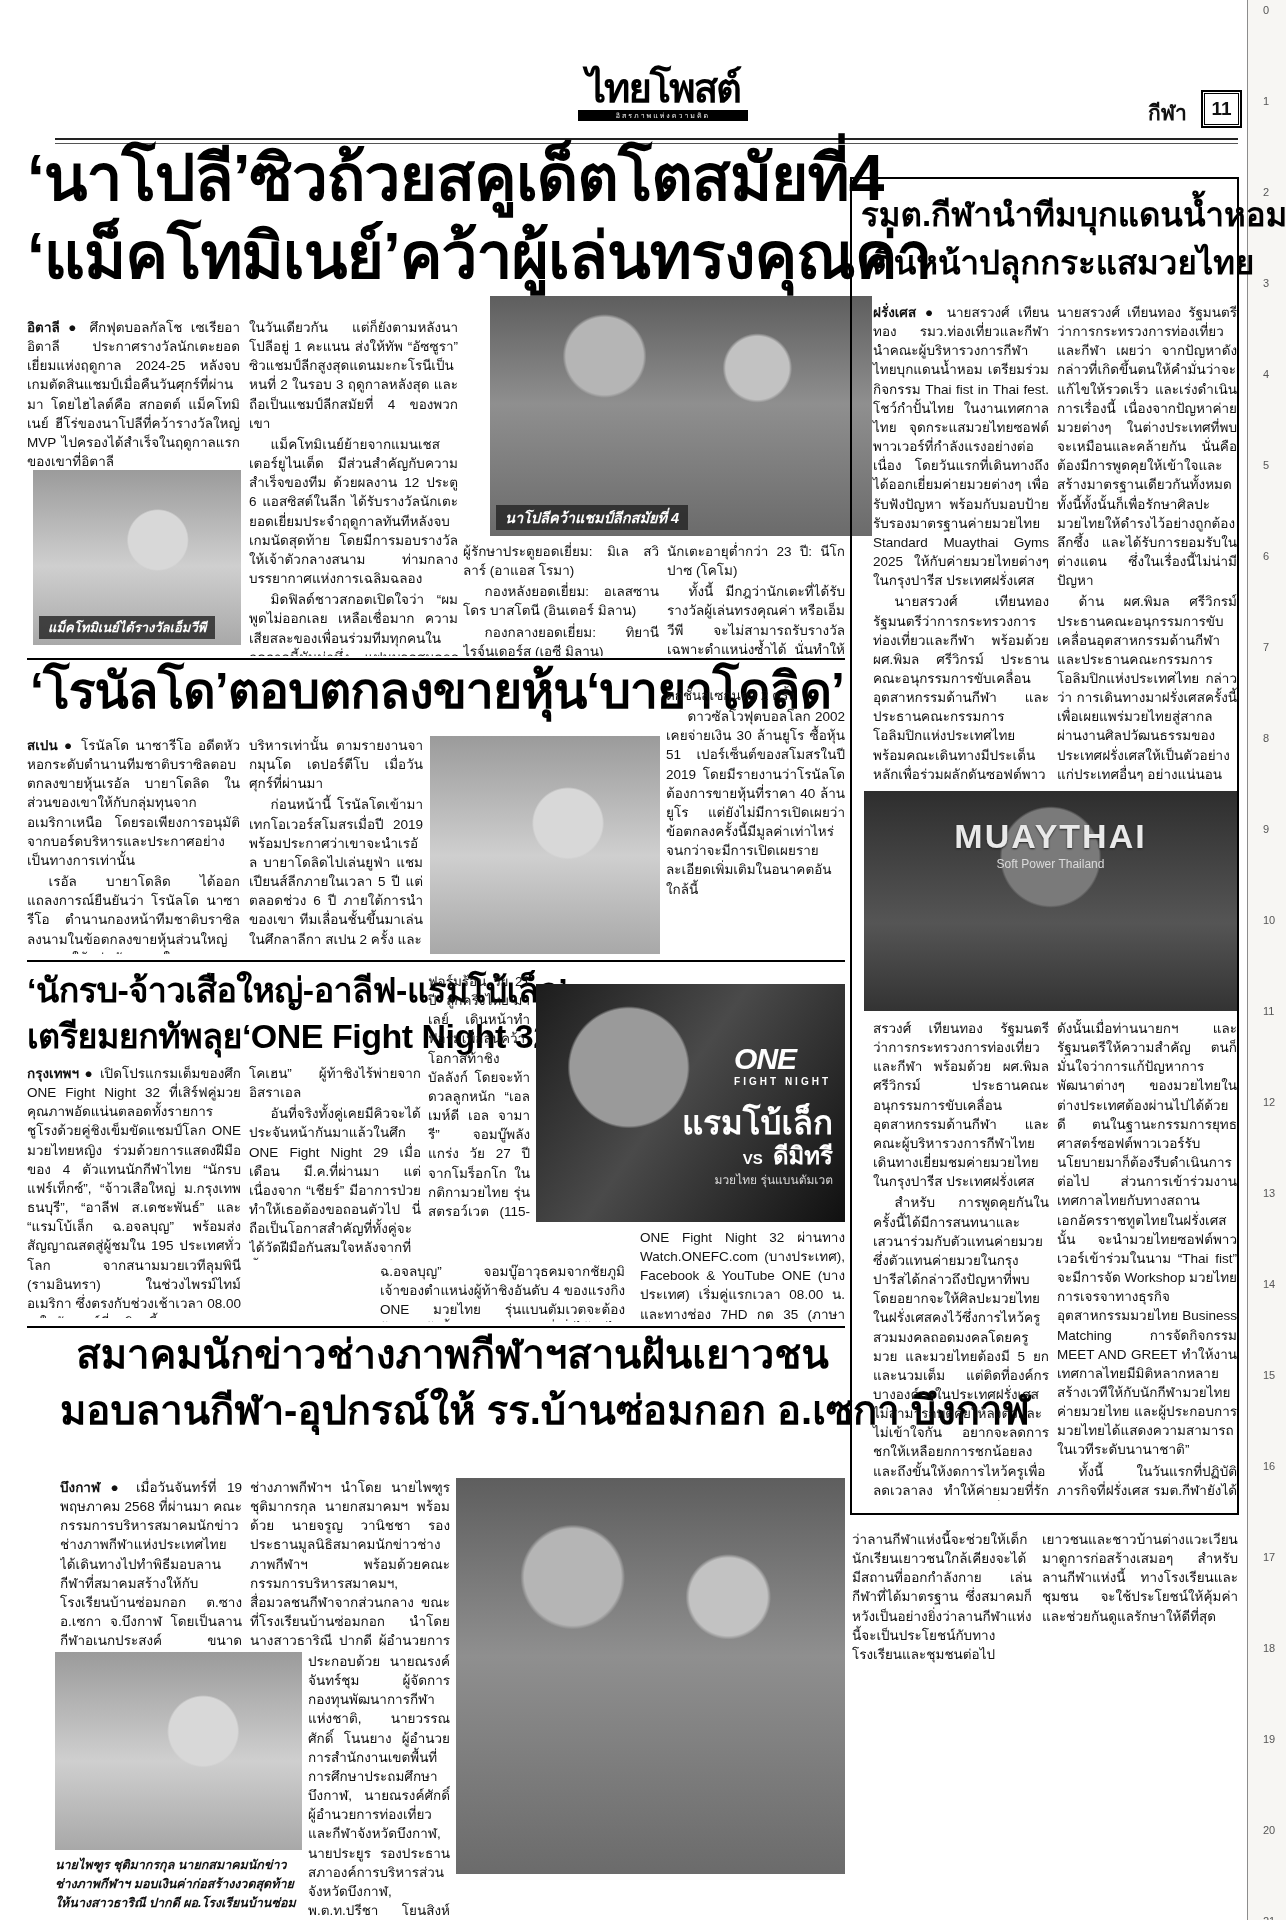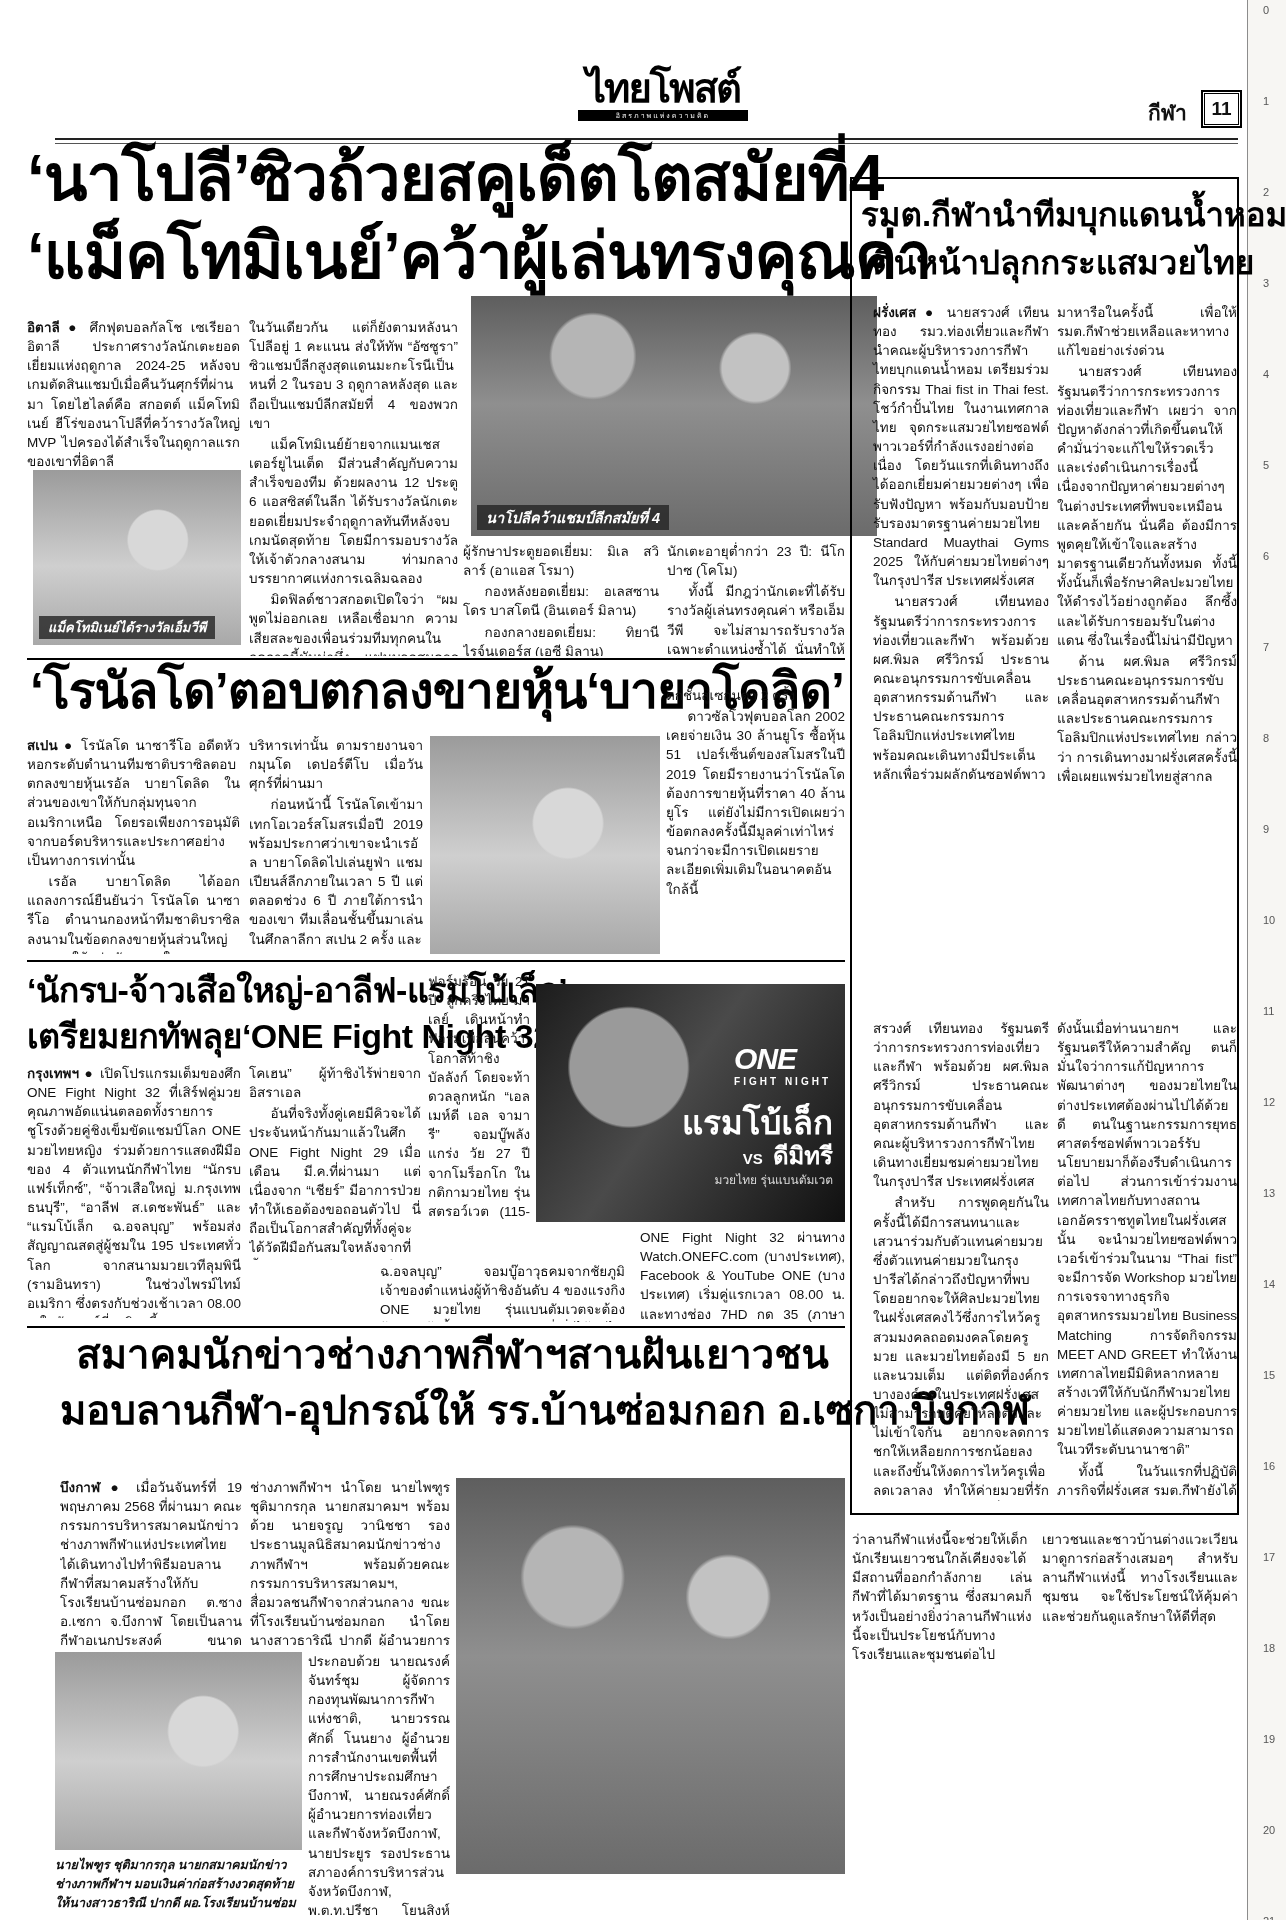--- a/index.html
+++ b/index.html
@@ -105,21 +105,21 @@
 
 <div class="abs col" style="left:27px;top:318px;width:213px;height:150px;">
     <p><b>อิตาลี ●</b> ศึกฟุตบอลกัลโช เซเรียอา อิตาลี ประกาศรางวัลนักเตะยอดเยี่ยมแห่งฤดูกาล 2024-25 หลังจบเกมตัดสินแชมป์เมื่อคืนวันศุกร์ที่ผ่านมา โดยไฮไลต์คือ สกอตต์ แม็คโทมิเนย์ ฮีโร่ของนาโปลีที่คว้ารางวัลใหญ่ MVP ไปครองได้สำเร็จในฤดูกาลแรกของเขาที่อิตาลี</p>
   </div>
 <div class="abs col" style="left:249px;top:318px;width:209px;height:338px;">
     <p>ในวันเดียวกัน แต่ก็ยังตามหลังนาโปลีอยู่ 1 คะแนน ส่งให้ทัพ “อัซซูรา” ซิวแชมป์ลีกสูงสุดแดนมะกะโรนีเป็นหนที่ 2 ในรอบ 3 ฤดูกาลหลังสุด และถือเป็นแชมป์ลีกสมัยที่ 4 ของพวกเขา</p>
     <p>แม็คโทมิเนย์ย้ายจากแมนเชสเตอร์ยูไนเต็ด มีส่วนสำคัญกับความสำเร็จของทีม ด้วยผลงาน 12 ประตู 6 แอสซิสต์ในลีก ได้รับรางวัลนักเตะยอดเยี่ยมประจำฤดูกาลทันทีหลังจบเกมนัดสุดท้าย โดยมีการมอบรางวัลให้เจ้าตัวกลางสนาม ท่ามกลางบรรยากาศแห่งการเฉลิมฉลอง</p>
     <p>มิดฟิลด์ชาวสกอตเปิดใจว่า “ผมพูดไม่ออกเลย เหลือเชื่อมาก ความเสียสละของเพื่อนร่วมทีมทุกคนในฤดูกาลนี้มันน่าทึ่ง แฟนบอลสมควรได้รับสิ่งนี้จริงๆ พวกเขาหนุนหลังเรามาตั้งแต่วันแรก สำหรับผมแล้วการได้มาสัมผัสช่วงเวลาแบบนี้คือความฝันที่เป็นจริงเลย”</p>
   </div>
 
-<div class="abs photo" style="left:471px;top:296px;width:382px;height:240px;padding-left:24px;">
+<div class="abs photo" style="left:490px;top:296px;width:382px;height:240px;">
   <span class="photo-cap">นาโปลีคว้าแชมป์ลีกสมัยที่ 4</span>
 </div>
 <div class="abs photo light" style="left:33px;top:470px;width:208px;height:175px;">
   <span class="photo-cap" style="font-size:13px;">แม็คโทมิเนย์ได้รางวัลเอ็มวีพี</span>
 </div>
 
 <div class="abs col" style="left:463px;top:542px;width:196px;height:114px;">
     <p>ผู้รักษาประตูยอดเยี่ยม: มิเล สวิลาร์ (อาแอส โรมา)</p>
     <p>กองหลังยอดเยี่ยม: อเลสซานโดร บาสโตนี (อินเตอร์ มิลาน)</p>
     <p>กองกลางยอดเยี่ยม: ทิยานี ไรจ์นเดอร์ส (เอซี มิลาน)</p>
@@ -202,25 +202,28 @@
 
 <div class="abs frame">
   <div class="inner-abs hl-box" style="left:0;top:12px;width:385px;">รมต.กีฬานำทีมบุกแดนน้ำหอม</div>
   <div class="inner-abs hl-box" style="left:0;top:60px;width:385px;">เดินหน้าปลุกกระแสมวยไทย</div>
 
   <div class="inner-abs col" style="left:12px;top:124px;width:176px;height:482px;">
       <p><b>ฝรั่งเศส ●</b> นายสรวงศ์ เทียนทอง รมว.ท่องเที่ยวและกีฬา นำคณะผู้บริหารวงการกีฬาไทยบุกแดนน้ำหอม เตรียมร่วมกิจกรรม Thai fist in Thai fest. โชว์กำปั้นไทย ในงานเทศกาลไทย จุดกระแสมวยไทยซอฟต์พาวเวอร์ที่กำลังแรงอย่างต่อเนื่อง โดยวันแรกที่เดินทางถึงได้ออกเยี่ยมค่ายมวยต่างๆ เพื่อรับฟังปัญหา พร้อมกับมอบป้ายรับรองมาตรฐานค่ายมวยไทย Standard Muaythai Gyms 2025 ให้กับค่ายมวยไทยต่างๆ ในกรุงปารีส ประเทศฝรั่งเศส</p>
       <p>นายสรวงศ์ เทียนทอง รัฐมนตรีว่าการกระทรวงการท่องเที่ยวและกีฬา พร้อมด้วย ผศ.พิมล ศรีวิกรม์ ประธานคณะอนุกรรมการขับเคลื่อนอุตสาหกรรมด้านกีฬา และประธานคณะกรรมการโอลิมปิกแห่งประเทศไทย พร้อมคณะเดินทางมีประเด็นหลักเพื่อร่วมผลักดันซอฟต์พาวเวอร์มวยไทยในการส่งเสริมกีฬาเพื่อการท่องเที่ยว (Sports Tourism) โดยการจัดกิจกรรมเผยแพร่มวยไทยในงานดังกล่าวจะเป็นการเผยแพร่มรดกวัฒนธรรมไทยสู่สากล โดยการนำมวยไทยซึ่งเป็นศิลปะการต่อสู้ประจำชาติไทยไปจัดแสดงในงานที่มีผู้ชมจากทั่วโลก ช่วยสร้างการรับรู้และความสนใจในระหว่างวันที่ 24-25 พ.ค.68</p>
     </div>
   <div class="inner-abs col" style="left:196px;top:124px;width:180px;height:482px;">
-      <p>มาหารือในครั้งนี้ เพื่อให้ รมต.กีฬาช่วยเหลือและหาทางแก้ไขอย่างเร่งด่วน</p>
       <p>นายสรวงศ์ เทียนทอง รัฐมนตรีว่าการกระทรวงการท่องเที่ยวและกีฬา เผยว่า จากปัญหาดังกล่าวที่เกิดขึ้นตนให้คำมั่นว่าจะแก้ไขให้รวดเร็ว และเร่งดำเนินการเรื่องนี้ เนื่องจากปัญหาค่ายมวยต่างๆ ในต่างประเทศที่พบจะเหมือนและคล้ายกัน นั่นคือ ต้องมีการพูดคุยให้เข้าใจและสร้างมาตรฐานเดียวกันทั้งหมด ทั้งนี้ทั้งนั้นก็เพื่อรักษาศิลปะมวยไทยให้ดำรงไว้อย่างถูกต้อง ลึกซึ้ง และได้รับการยอมรับในต่างแดน ซึ่งในเรื่องนี้ไม่น่ามีปัญหา</p>
       <p>ด้าน ผศ.พิมล ศรีวิกรม์ ประธานคณะอนุกรรมการขับเคลื่อนอุตสาหกรรมด้านกีฬา และประธานคณะกรรมการโอลิมปิกแห่งประเทศไทย กล่าวว่า การเดินทางมาฝรั่งเศสครั้งนี้เพื่อเผยแพร่มวยไทยสู่สากลผ่านงานศิลปวัฒนธรรมของประเทศฝรั่งเศสให้เป็นตัวอย่างแก่ประเทศอื่นๆ อย่างแน่นอน</p>
     </div>
 
+  <div class="inner-abs photo dark" style="left:12px;top:612px;width:364px;height:220px;">
+    <div class="mt-photo-word">MUAYTHAI</div>
+    <div class="mt-photo-sub">Soft Power Thailand</div>
+  </div>
 
   <div class="inner-abs col" style="left:12px;top:840px;width:176px;height:482px;">
       <p>สรวงศ์ เทียนทอง รัฐมนตรีว่าการกระทรวงการท่องเที่ยวและกีฬา พร้อมด้วย ผศ.พิมล ศรีวิกรม์ ประธานคณะอนุกรรมการขับเคลื่อนอุตสาหกรรมด้านกีฬา และคณะผู้บริหารวงการกีฬาไทย เดินทางเยี่ยมชมค่ายมวยไทยในกรุงปารีส ประเทศฝรั่งเศส</p>
       <p>สำหรับ การพูดคุยกันในครั้งนี้ได้มีการสนทนาและเสวนาร่วมกับตัวแทนค่ายมวย ซึ่งตัวแทนค่ายมวยในกรุงปารีสได้กล่าวถึงปัญหาที่พบ โดยอยากจะให้ศิลปะมวยไทยในฝรั่งเศสคงไว้ซึ่งการไหว้ครู สวมมงคลถอดมงคลโดยครูมวย และมวยไทยต้องมี 5 ยกและนวมเต็ม แต่ติดที่องค์กรบางองค์กรในประเทศฝรั่งเศสไม่สามารถพูดคุยให้ลงตัวและไม่เข้าใจกัน อยากจะลดการชกให้เหลือยกการชกน้อยลงและถึงขั้นให้งดการไหว้ครูเพื่อลดเวลาลง ทำให้ค่ายมวยที่รักในศิลปะมวยไทยในฝรั่งเศสตระหนักถึงคุณค่าของมวยไทย จึงนำเรื่องดังกล่าว</p>
     </div>
   <div class="inner-abs col" style="left:196px;top:840px;width:180px;height:482px;">
       <p>ดังนั้นเมื่อท่านนายกฯ และรัฐมนตรีให้ความสำคัญ ตนก็มั่นใจว่าการแก้ปัญหาการพัฒนาต่างๆ ของมวยไทยในต่างประเทศต้องผ่านไปได้ด้วยดี ตนในฐานะกรรมการยุทธศาสตร์ซอฟต์พาวเวอร์รับนโยบายมาก็ต้องรีบดำเนินการต่อไป ส่วนการเข้าร่วมงานเทศกาลไทยกับทางสถานเอกอัครราชทูตไทยในฝรั่งเศสนั้น จะนำมวยไทยซอฟต์พาวเวอร์เข้าร่วมในนาม “Thai fist” จะมีการจัด Workshop มวยไทย การเจรจาทางธุรกิจอุตสาหกรรมมวยไทย Business Matching การจัดกิจกรรม MEET AND GREET ทำให้งานเทศกาลไทยมีมิติหลากหลาย สร้างเวทีให้กับนักกีฬามวยไทย ค่ายมวยไทย และผู้ประกอบการมวยไทยได้แสดงความสามารถในเวทีระดับนานาชาติ”</p>
       <p>ทั้งนี้ ในวันแรกที่ปฏิบัติภารกิจที่ฝรั่งเศส รมต.กีฬายังได้ร่วมมอบป้าย Standard Muaythai Gyms 2025 ให้กับค่ายมวยในประเทศฝรั่งเศสที่ผ่านมาตรฐานของสำนักงานคณะกรรมการกีฬามวยทั้ง 8 แห่ง ได้แก่ 1. Naga Gym, Jérôme Join, 2. Thai Boxing Cambresis, 3. Professeur: Bruno, 4. Chatillon Boxing club, 5.Paris 5 Muaythai, 6. Derek Muaythai, 7.Sitkrongsak TNT 33 และ 8.Team Jos Prestia Muaythai.</p>
     </div>
 </div>

